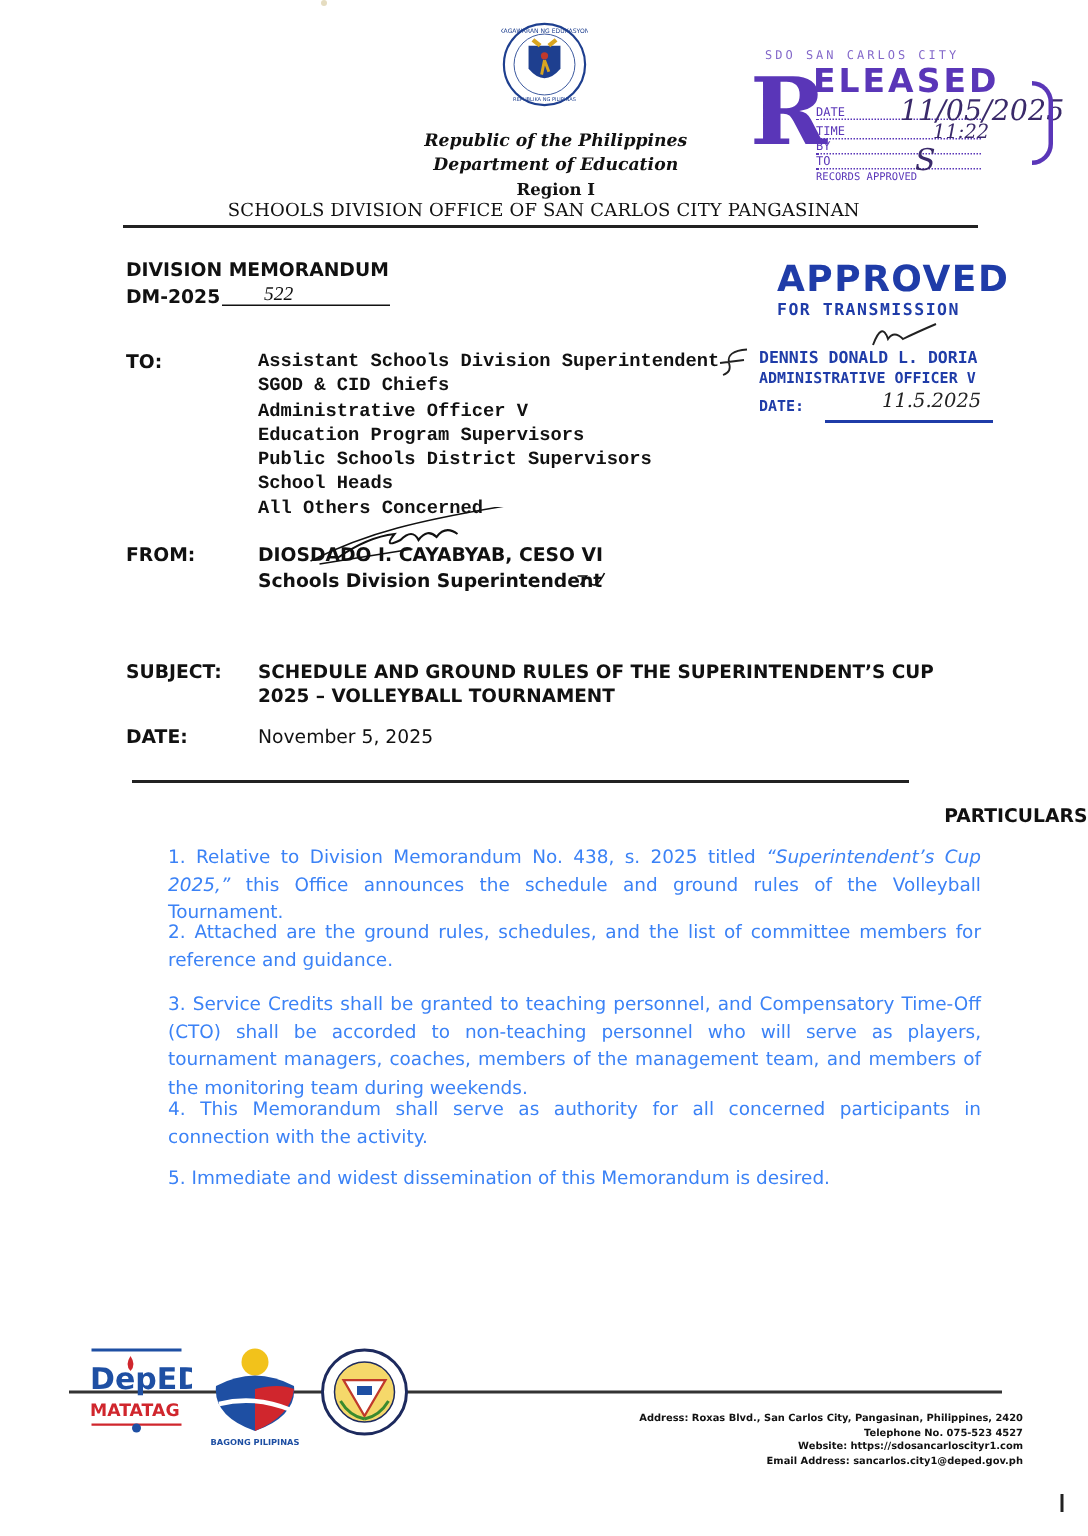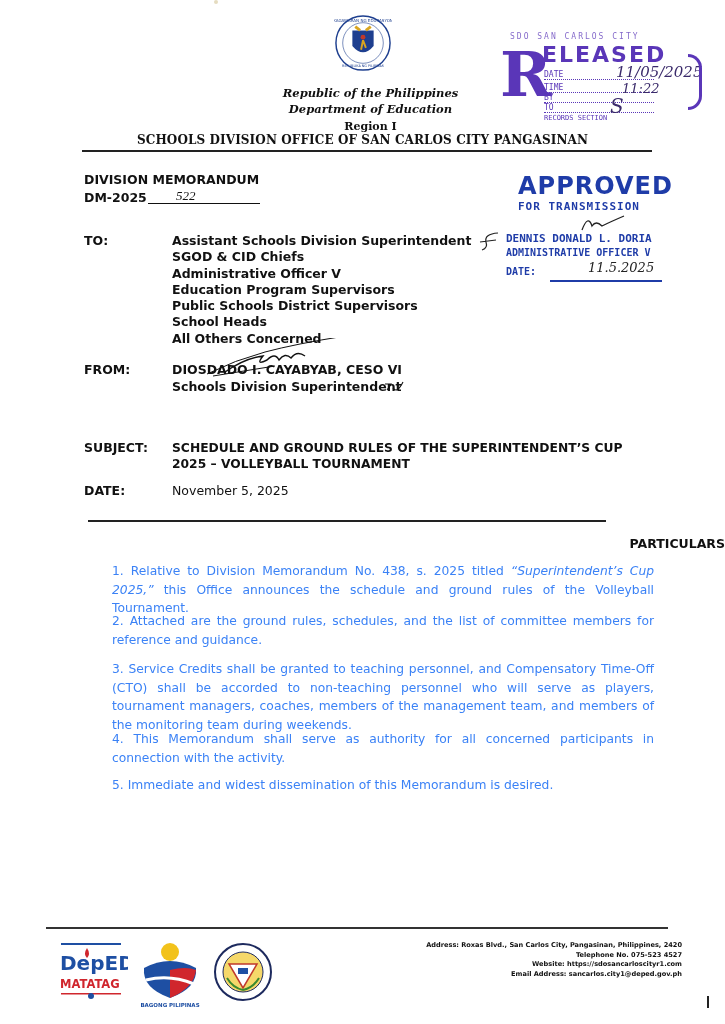--- a/index.html
+++ b/index.html
@@ -6,21 +6,21 @@
   html, body { width: 725px; height: 1024px; background: #ffffff; overflow: hidden; }
   body { position: relative; font-family: "DejaVu Sans", sans-serif; color: #111; }
   .abs { position: absolute; }
 
   
   .seal { left: 334px; top: 14px; width: 58px; height: 58px; }
   .hdr-line { left: 0; width: 725px; text-align: center; font-family: "DejaVu Serif", serif; color: #111; }
   .hdr-rep { top: 86px; font-size: 11.5px; font-weight: bold; font-style: italic; left: 8px; }
   .hdr-dep { top: 102px; font-size: 11.5px; font-weight: bold; font-style: italic; left: 8px; }
   .hdr-reg { top: 120px; font-size: 11px; font-weight: bold; left: 8px; }
-  .hdr-sdo { top: 133px; font-size: 12px; font-weight: bold; left: 0; letter-spacing: 0.1px; }
+  .hdr-sdo { top: 133px; font-size: 12px; font-weight: normal; left: 0; letter-spacing: 0.1px; }
   .hdr-rule { left: 82px; top: 150px; width: 570px; height: 2px; background: #222; }
 
   
   .released { left: 492px; top: 30px; width: 210px; height: 92px; color: #5a36b8; }
   .released .top-arc { position:absolute; left: 18px; top: 2px; font-size: 8px; letter-spacing: 2px; font-family: "DejaVu Sans Mono", monospace; opacity:.75;text-align:center; }
   .released .big-r { position:absolute; left: 8px; top: 14px; font-size: 62px; line-height: 62px; font-weight: bold; font-family: "DejaVu Serif", serif; }
   .released .word { position:absolute; left: 50px; top: 12px; font-size: 22px; font-weight: bold; letter-spacing: 2px; font-family: "DejaVu Sans", sans-serif; }
   .released .row { position:absolute; left: 52px; font-size: 8px; font-family: "DejaVu Sans Mono", monospace; border-bottom: 1px dotted #5a36b8; width: 110px; }
   .released .hand { position:absolute; font-family: "DejaVu Serif", serif; font-style: italic; color:#3a2a6a; font-size: 13px; }
   .released .rb { position:absolute; left: 196px; top: 24px; width: 14px; height: 56px; border: 3px solid #5a36b8; border-left: none; border-radius: 0 18px 18px 0; }
@@ -35,34 +35,34 @@
   .approved .dl { position:absolute; left: 72px; top: 108px; width: 112px; height: 2px; background: #1f3ca8; }
   .approved .hand { position:absolute; font-family: "DejaVu Serif", serif; font-style: italic; color:#222; }
 
   
   .memo-title { left: 84px; top: 172px; font-size: 12.5px; font-weight: bold; }
   .memo-no { left: 84px; top: 190px; font-size: 12.5px; font-weight: bold; }
   .memo-no-line { left: 148px; top: 203px; width: 112px; height: 1px; background: #111; }
   .memo-no-val { left: 176px; top: 188px; font-size: 13px; font-family: Liberation Serif, serif; font-style: italic; }
 
   .lbl { left: 84px; font-size: 12.5px; font-weight: bold; }
-  .to-list { left: 172px; top: 233px; font-size: 12.5px; font-weight: bold; line-height: 16.3px; }
+  .to-list { left: 172px; top: 233px; font-size: 12.5px; font-weight: bold; line-height: 16.3px; font-family: Liberation Mono, monospace; }
   .from-block { left: 172px; top: 362px; font-size: 12.5px; font-weight: bold; line-height: 16.5px; }
   .sig { left: 205px; top: 338px; width: 160px; height: 40px; }
 
   .subject { left: 172px; top: 440px; font-size: 12.3px; font-weight: bold; line-height: 16px; width: 470px; }
   .date-val { left: 172px; top: 483px; font-size: 12.5px; }
   .div-rule { left: 88px; top: 520px; width: 518px; height: 1.5px; background: #222; }
   .particulars { left: 0; width: 725px; top: 536px; text-align: right; font-size: 12.5px; font-weight: bold; }
 
   .body { left: 112px; width: 542px; font-size: 12.3px; line-height: 18.5px; text-align: justify; color: #3b82f6; }
   .p1 { top: 562px; } .p2 { top: 612px; } .p3 { top: 660px; } .p4 { top: 730px; } .p5 { top: 776px; }
 
   .foot-rule { left: 46px; top: 927px; width: 622px; height: 2px; background: #333; }
-  .logos { left: 58px; top: 940px; height: 80px; width: 240px; }
+  .logos { left: 58px; top: 896px; height: 80px; width: 240px; }
   .addr { right: 43px; top: 941px; text-align: right; font-size: 6.6px; font-weight: bold; line-height: 9.6px; font-family: "DejaVu Sans", sans-serif; }
   .pgmark { left: 707px; top: 996px; width: 2px; height: 12px; background: #222; }
   .dot-top { left: 214px; top: 0; width: 4px; height: 4px; background: #e5dcc0; border-radius: 2px; }
 </style>
 </head>
 <body>
 
 <div class="abs dot-top"></div>
 
 <svg class="abs seal" viewBox="0 0 60 60">
@@ -83,22 +83,22 @@
 <div class="abs hdr-rule"></div>
 
 <div class="abs released">
   <div class="top-arc">SDO SAN CARLOS CITY</div>
   <div class="big-r">R</div>
   <div class="word">ELEASED</div>
   <div class="row" style="top:40px"><span>DATE</span></div>
   <div class="row" style="top:53px"><span>TIME</span></div>
   <div class="row" style="top:63px"><span>BY</span></div>
   <div class="row" style="top:73px"><span>TO</span></div>
-  <div class="row" style="top:84px;border:none;font-size:7px">RECORDS SECTION</div>
-  <div class="hand" style="left:124px;top:33px;font-size:15px">11/05/2025</div>
+  <div class="row" style="top:84px;border:none;font-size:7px">RECORDS APPROVED</div>
+  <div class="hand" style="left:108px;top:33px;font-size:19px">11/05/2025</div>
   <div class="hand" style="left:130px;top:51px">11:22</div>
   <div class="hand" style="left:118px;top:64px;font-size:20px">S</div>
   <div class="rb"></div>
 </div>
 
 <div class="abs approved">
   <div class="t1">APPROVED</div>
   <div class="t2">FOR TRANSMISSION</div>
   <svg class="hand" style="left:100px;top:40px;width:50px;height:20px" viewBox="0 0 50 20">
     <path d="M4 18 Q10 2 14 14 Q18 8 24 14 Q32 10 46 4" fill="none" stroke="#222" stroke-width="1.3"></path>

